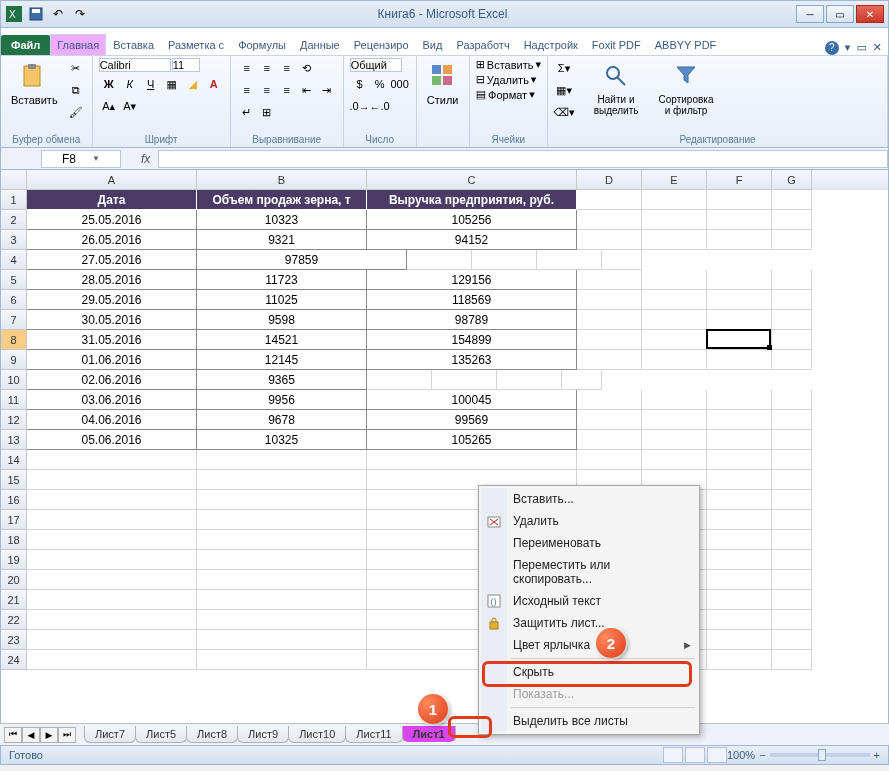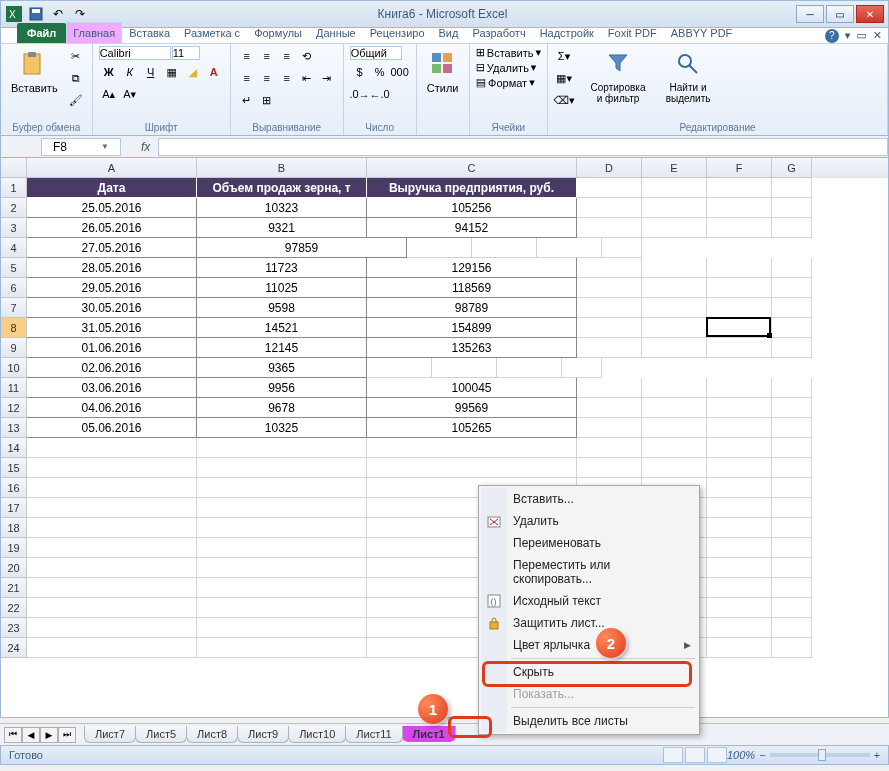--- a/index.html
+++ b/index.html
@@ -8,41 +8,41 @@
 
 .titlebar { height: 28px; background: linear-gradient(#e8eef6,#d2e0f0); border: 1px solid #9fb8d8; display: flex; align-items: center; padding: 0 4px; font-size: 12px; }
 .titlebar .qat { display: flex; gap: 4px; align-items: center; }
 .titlebar .qat .ic { width: 18px; height: 18px; display: inline-flex; align-items: center; justify-content: center; }
 .titlebar .title { flex: 1; text-align: center; color: #3b5b83; }
 .titlebar .winbtns { display: flex; gap: 2px; }
 .titlebar .winbtns div { width: 28px; height: 18px; border: 1px solid #8aa8c8; background: linear-gradient(#f4f8fc,#d8e4f2); display: flex; align-items: center; justify-content: center; font-size: 10px; }
 .titlebar .winbtns .close { background: linear-gradient(#e86a5c,#c83a2a); color: #fff; border-color: #a82a1a; }
 
 
-.ribbon-tabs { height: 16px; background: #fff; border-left: 1px solid #9fb8d8; border-right: 1px solid #9fb8d8; border-bottom: 1px solid #c8d4e4; display: flex; align-items: flex-end; font-size: 11px; padding-left: 16px; }
+.ribbon-tabs { height: 28px; background: #fff; border-left: 1px solid #9fb8d8; border-right: 1px solid #9fb8d8; border-bottom: 1px solid #c8d4e4; display: flex; align-items: flex-end; font-size: 11px; }
 .ribbon-tabs .filetab { background: #217346; color: #fff; padding: 4px 10px; font-weight: bold; border-radius: 2px 2px 0 0; }
 .ribbon-tabs .tab { padding: 4px 6px; color: #3b5b83; border: 1px solid transparent; border-bottom: none; cursor: default; }
 .ribbon-tabs .tab.active { background: #f0abfc; border-color: #c8d4e4; }
 .ribbon-tabs .helpicons { margin-left: auto; display: flex; gap: 6px; padding-right: 6px; color: #3b5b83; }
 
 
 .ribbon { height: 92px; background: linear-gradient(#f7faff,#e6eef8); border: 1px solid #9fb8d8; border-top: none; display: flex; font-size: 11px; }
 .ribbon .group { border-right: 1px solid #c8d4e4; padding: 2px 6px 0 6px; display: flex; flex-direction: column; }
 .ribbon .group .body { flex: 1; display: flex; align-items: flex-start; gap: 4px; }
 .ribbon .group .label { text-align: center; color: #5a7aa0; font-size: 10px; padding: 2px 0; }
 .ribbon .bigbtn { display: flex; flex-direction: column; align-items: center; gap: 2px; padding: 2px 4px; }
 .ribbon .bigbtn .ic { width: 32px; height: 32px; }
 .ribbon .smrow { display: flex; flex-direction: column; gap: 2px; }
 .ribbon select, .ribbon input { font-size: 11px; border: 1px solid #b8c8dc; background: #fff; }
 .ic { display: inline-flex; align-items: center; justify-content: center; }
 .tbtn { width: 20px; height: 20px; border: 1px solid transparent; display: inline-flex; align-items: center; justify-content: center; }
 
 
 .fbar { height: 22px; background: #eef2f8; border: 1px solid #9fb8d8; border-top: none; display: flex; align-items: center; font-size: 12px; }
-.fbar .namebox { width: 80px; background: #fff; border: 1px solid #b8c8dc; margin: 0 12px 0 40px; text-align: center; padding: 1px 11px; display: flex; justify-content: space-between; align-items: center; }
+.fbar .namebox { width: 80px; background: #fff; border: 1px solid #b8c8dc; margin: 0 12px 0 40px; text-align: center; padding: 1px 20px; display: flex; justify-content: space-between; align-items: center; }
 .fbar .fx { margin: 0 8px; font-style: italic; color: #555; }
 .fbar .formula { flex: 1; background: #fff; border: 1px solid #b8c8dc; height: 18px; }
 
 
 .gridwrap { position: relative; background: #fff; border: 1px solid #9fb8d8; border-top: none; height: 560px; overflow: hidden; }
 .colheads { display: flex; position: absolute; top: 0; left: 0; right: 0; height: 20px; background: linear-gradient(#f4f6fa,#e2e8f2); font-size: 11px; }
 .colheads .corner { width: 26px; border-right: 1px solid #c8c8c8; border-bottom: 1px solid #c8c8c8; }
 .colheads .ch { border-right: 1px solid #c8c8c8; border-bottom: 1px solid #c8c8c8; text-align: center; line-height: 20px; color: #333; }
 .rows { position: absolute; top: 20px; left: 0; right: 0; }
 .row { display: flex; height: 20px; }
@@ -61,21 +61,21 @@
 .sheettabs .nav div { width: 18px; height: 16px; border: 1px solid #b0b0b0; background: #f4f4f4; display: flex; align-items: center; justify-content: center; font-size: 9px; }
 .sheettabs .tabs { display: flex; margin-left: 8px; }
 .sheettabs .stab { padding: 2px 10px; background: linear-gradient(#f4f6fa,#e2e8f2); border: 1px solid #b0b0b0; border-top: none; border-radius: 0 0 6px 6px; margin-right: -1px; color: #333; }
 .sheettabs .stab.active { background: #d946ef; font-weight: bold; border-bottom-color: #fff; }
 
 
 .statusbar { position: absolute; left: 0; right: 0; bottom: 6px; height: 20px; background: linear-gradient(#e8eef6,#d2e0f0); border: 1px solid #9fb8d8; display: flex; align-items: center; font-size: 11px; padding: 0 8px; color: #3b5b83; }
 .statusbar .spacer { flex: 1; }
 .statusbar .views { display: flex; gap: 2px; }
 .statusbar .views div { width: 20px; height: 16px; border: 1px solid #b0c0d8; background: #f0f4fa; }
-.statusbar .zoom { margin-left: 0; display: flex; align-items: center; gap: 4px; font-style: italic; }
+.statusbar .zoom { margin-left: 0; display: flex; align-items: center; gap: 4px; }
 .statusbar .slider { width: 100px; height: 4px; background: #c0d0e8; position: relative; }
 .statusbar .slider .thumb { position: absolute; left: 48px; top: -4px; width: 8px; height: 12px; background: #e8eef6; border: 1px solid #8aa8c8; }
 
 
 .ctxmenu { position: absolute; left: 478px; top: 485px; width: 222px; background: #f4f4f4; border: 1px solid #a8a8a8; box-shadow: 2px 2px 6px rgba(0,0,0,.3); font-size: 12px; padding: 2px; z-index: 50; }
 .ctxmenu .iconcol { position: absolute; left: 2px; top: 2px; bottom: 2px; width: 26px; background: #eaeef4; }
 .ctxmenu .mi { position: relative; padding: 4px 20px 4px 32px; color: #222; }
 .ctxmenu .mi.disabled { color: #a0a0a0; }
 .ctxmenu .mi .mic { position: absolute; left: 4px; top: 2px; width: 18px; height: 18px; display: flex; align-items: center; justify-content: center; }
 .ctxmenu .mi .arrow { position: absolute; right: 6px; top: 6px; font-size: 9px; color: #555; }
@@ -257,33 +257,33 @@
   <div class="group" style="flex:1">
     <div class="body">
       <div class="smrow" style="margin-right:6px">
         <span class="tbtn">Σ▾</span>
         <span class="tbtn">▦▾</span>
         <span class="tbtn">⌫▾</span>
       </div>
       <div class="bigbtn">
         <span class="ic">
             <svg width="26" height="26">
-              <path d="M4 4h18l-7 8v8l-4-3v-5z" fill="#5a8ac8" stroke="#3a6a98"></path>
-            </svg>
-          </span>
-        <span style="font-size:10px;text-align:center;width:60px">Сортировка и фильтр</span>
-      </div>
-      <div class="bigbtn">
-        <span class="ic">
-            <svg width="26" height="26">
               <circle cx="10" cy="10" r="6" fill="none" stroke="#3a6a98" stroke-width="2"></circle>
               <line x1="14" y1="14" x2="22" y2="22" stroke="#3a6a98" stroke-width="2"></line>
             </svg>
           </span>
         <span style="font-size:10px;text-align:center;width:56px">Найти и выделить</span>
+      </div>
+      <div class="bigbtn">
+        <span class="ic">
+            <svg width="26" height="26">
+              <path d="M4 4h18l-7 8v8l-4-3v-5z" fill="#5a8ac8" stroke="#3a6a98"></path>
+            </svg>
+          </span>
+        <span style="font-size:10px;text-align:center;width:60px">Сортировка и фильтр</span>
       </div>
     </div>
     <div class="label">Редактирование</div>
   </div>
 </div>
 
 <div class="fbar">
   <div class="namebox">
       <span>F8</span>
       <span style="font-size:8px;color:#666">▼</span>

